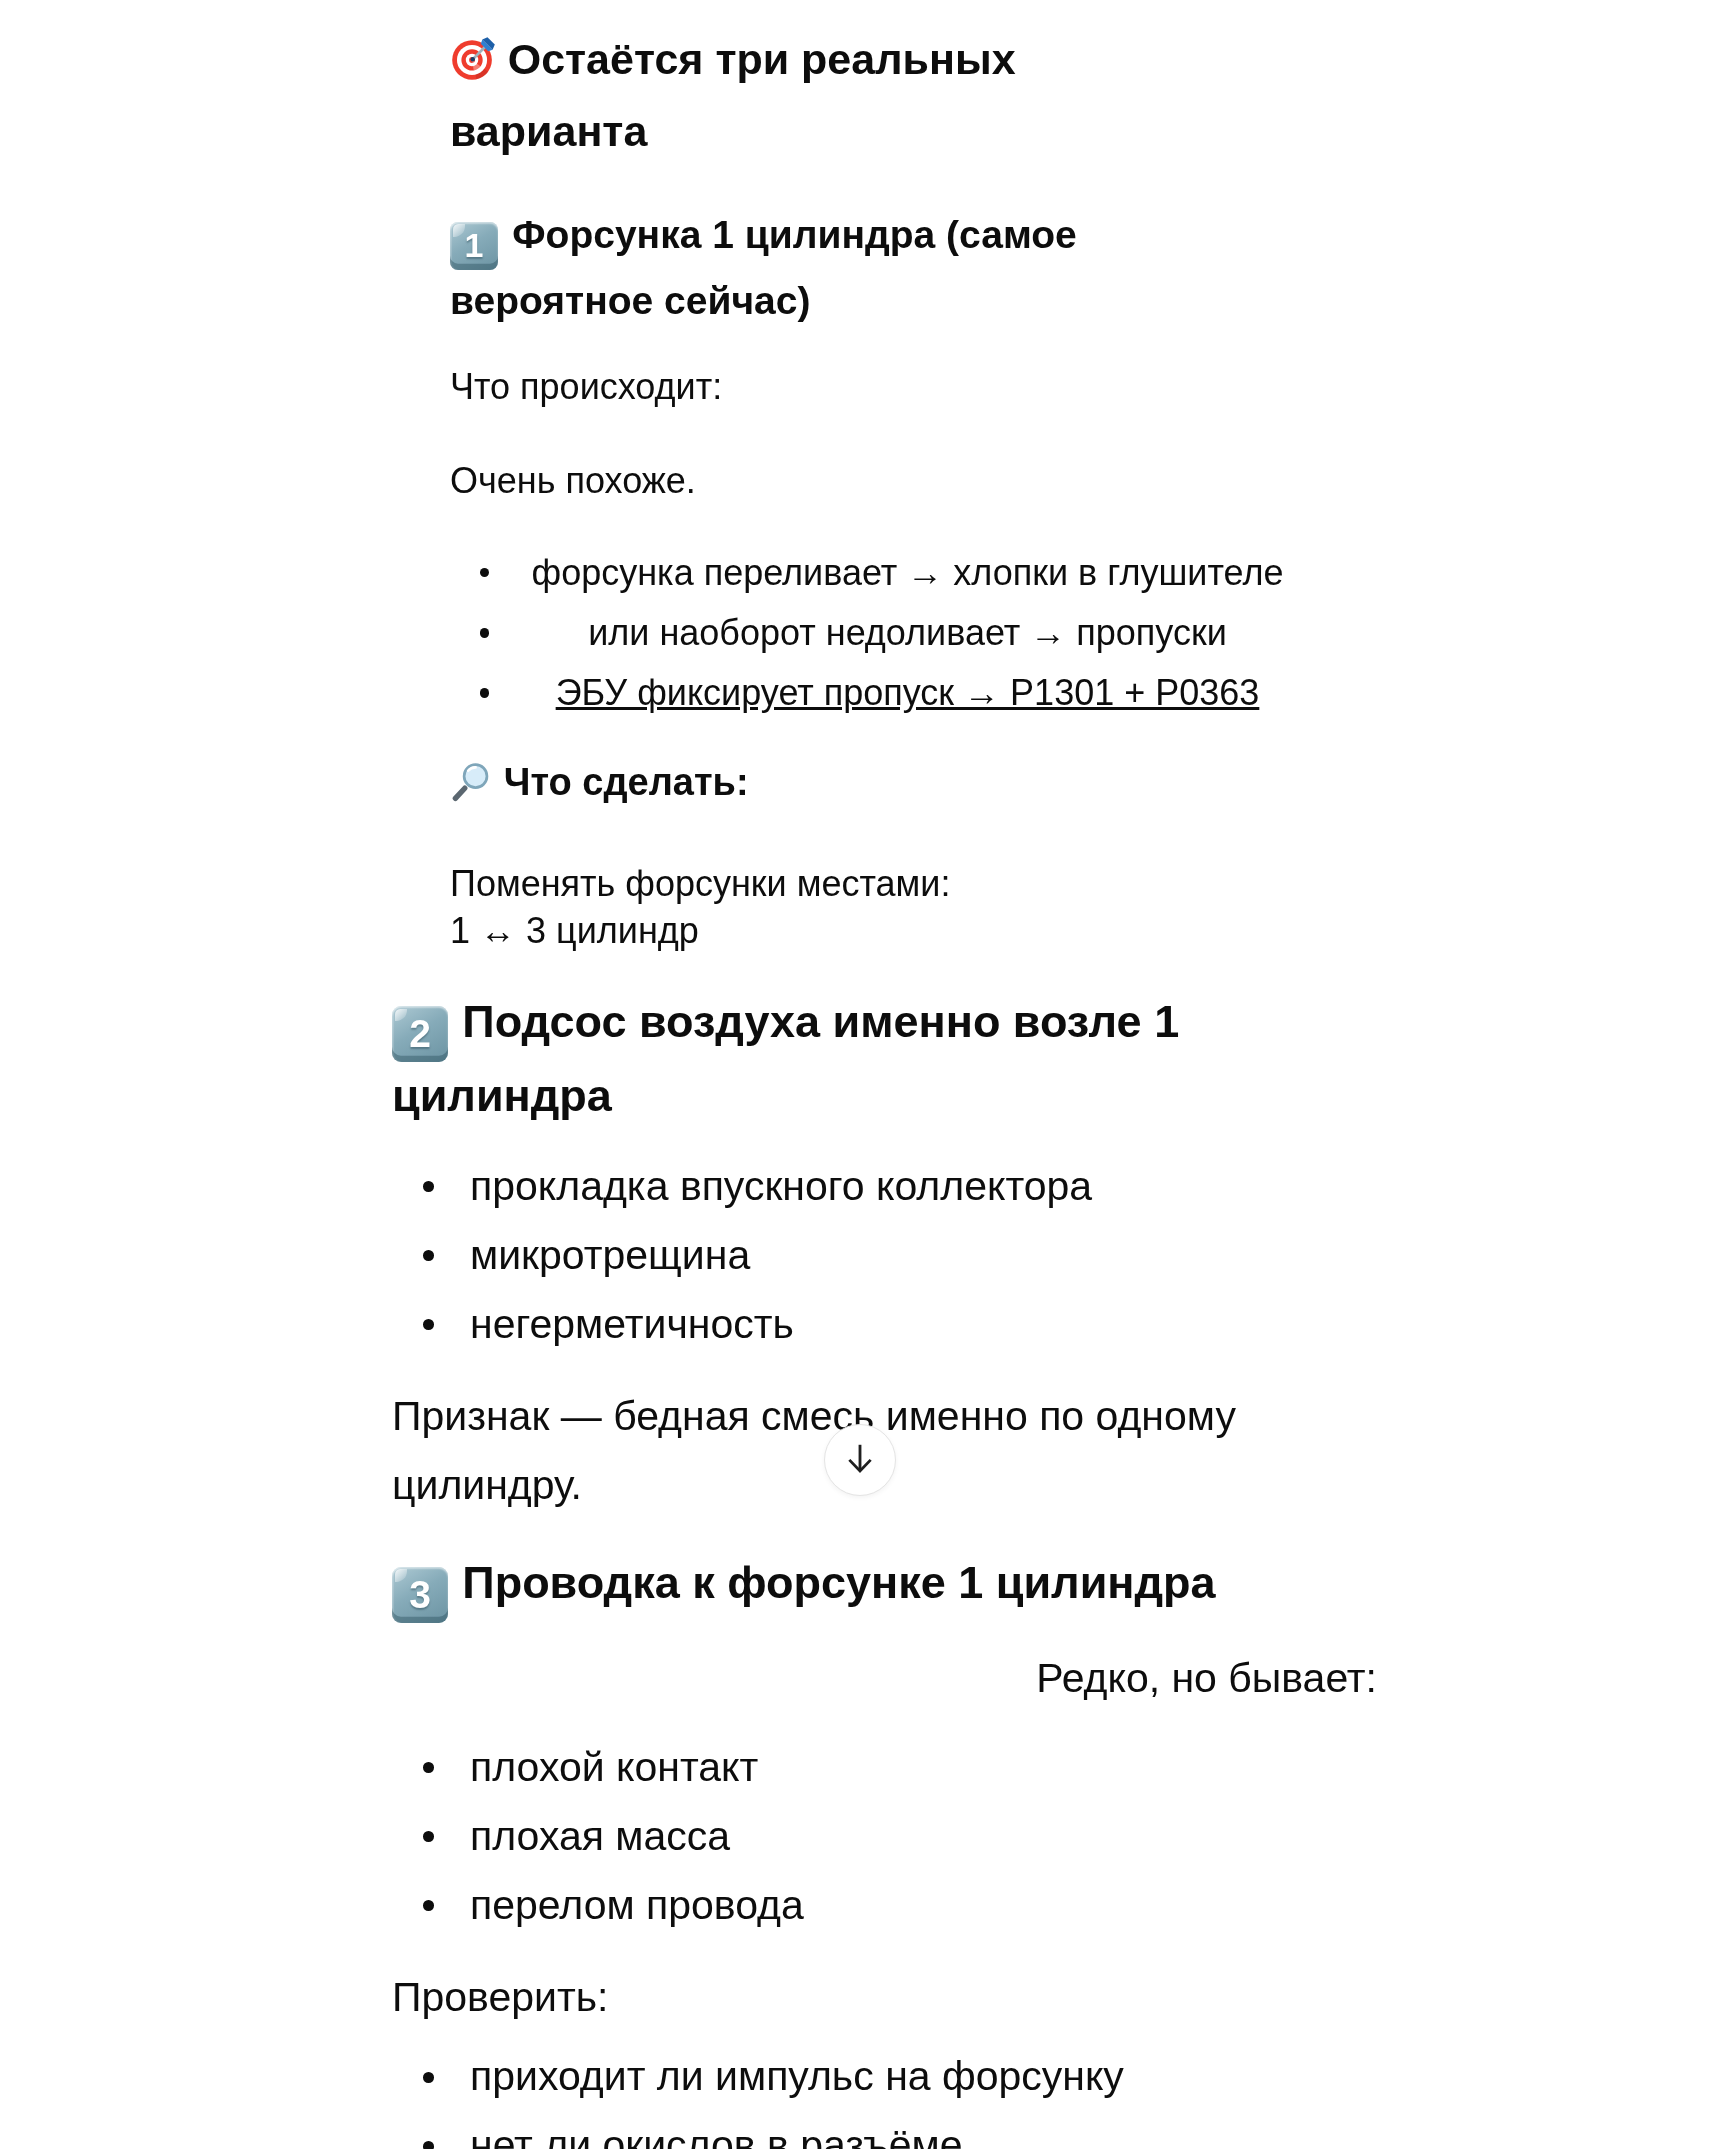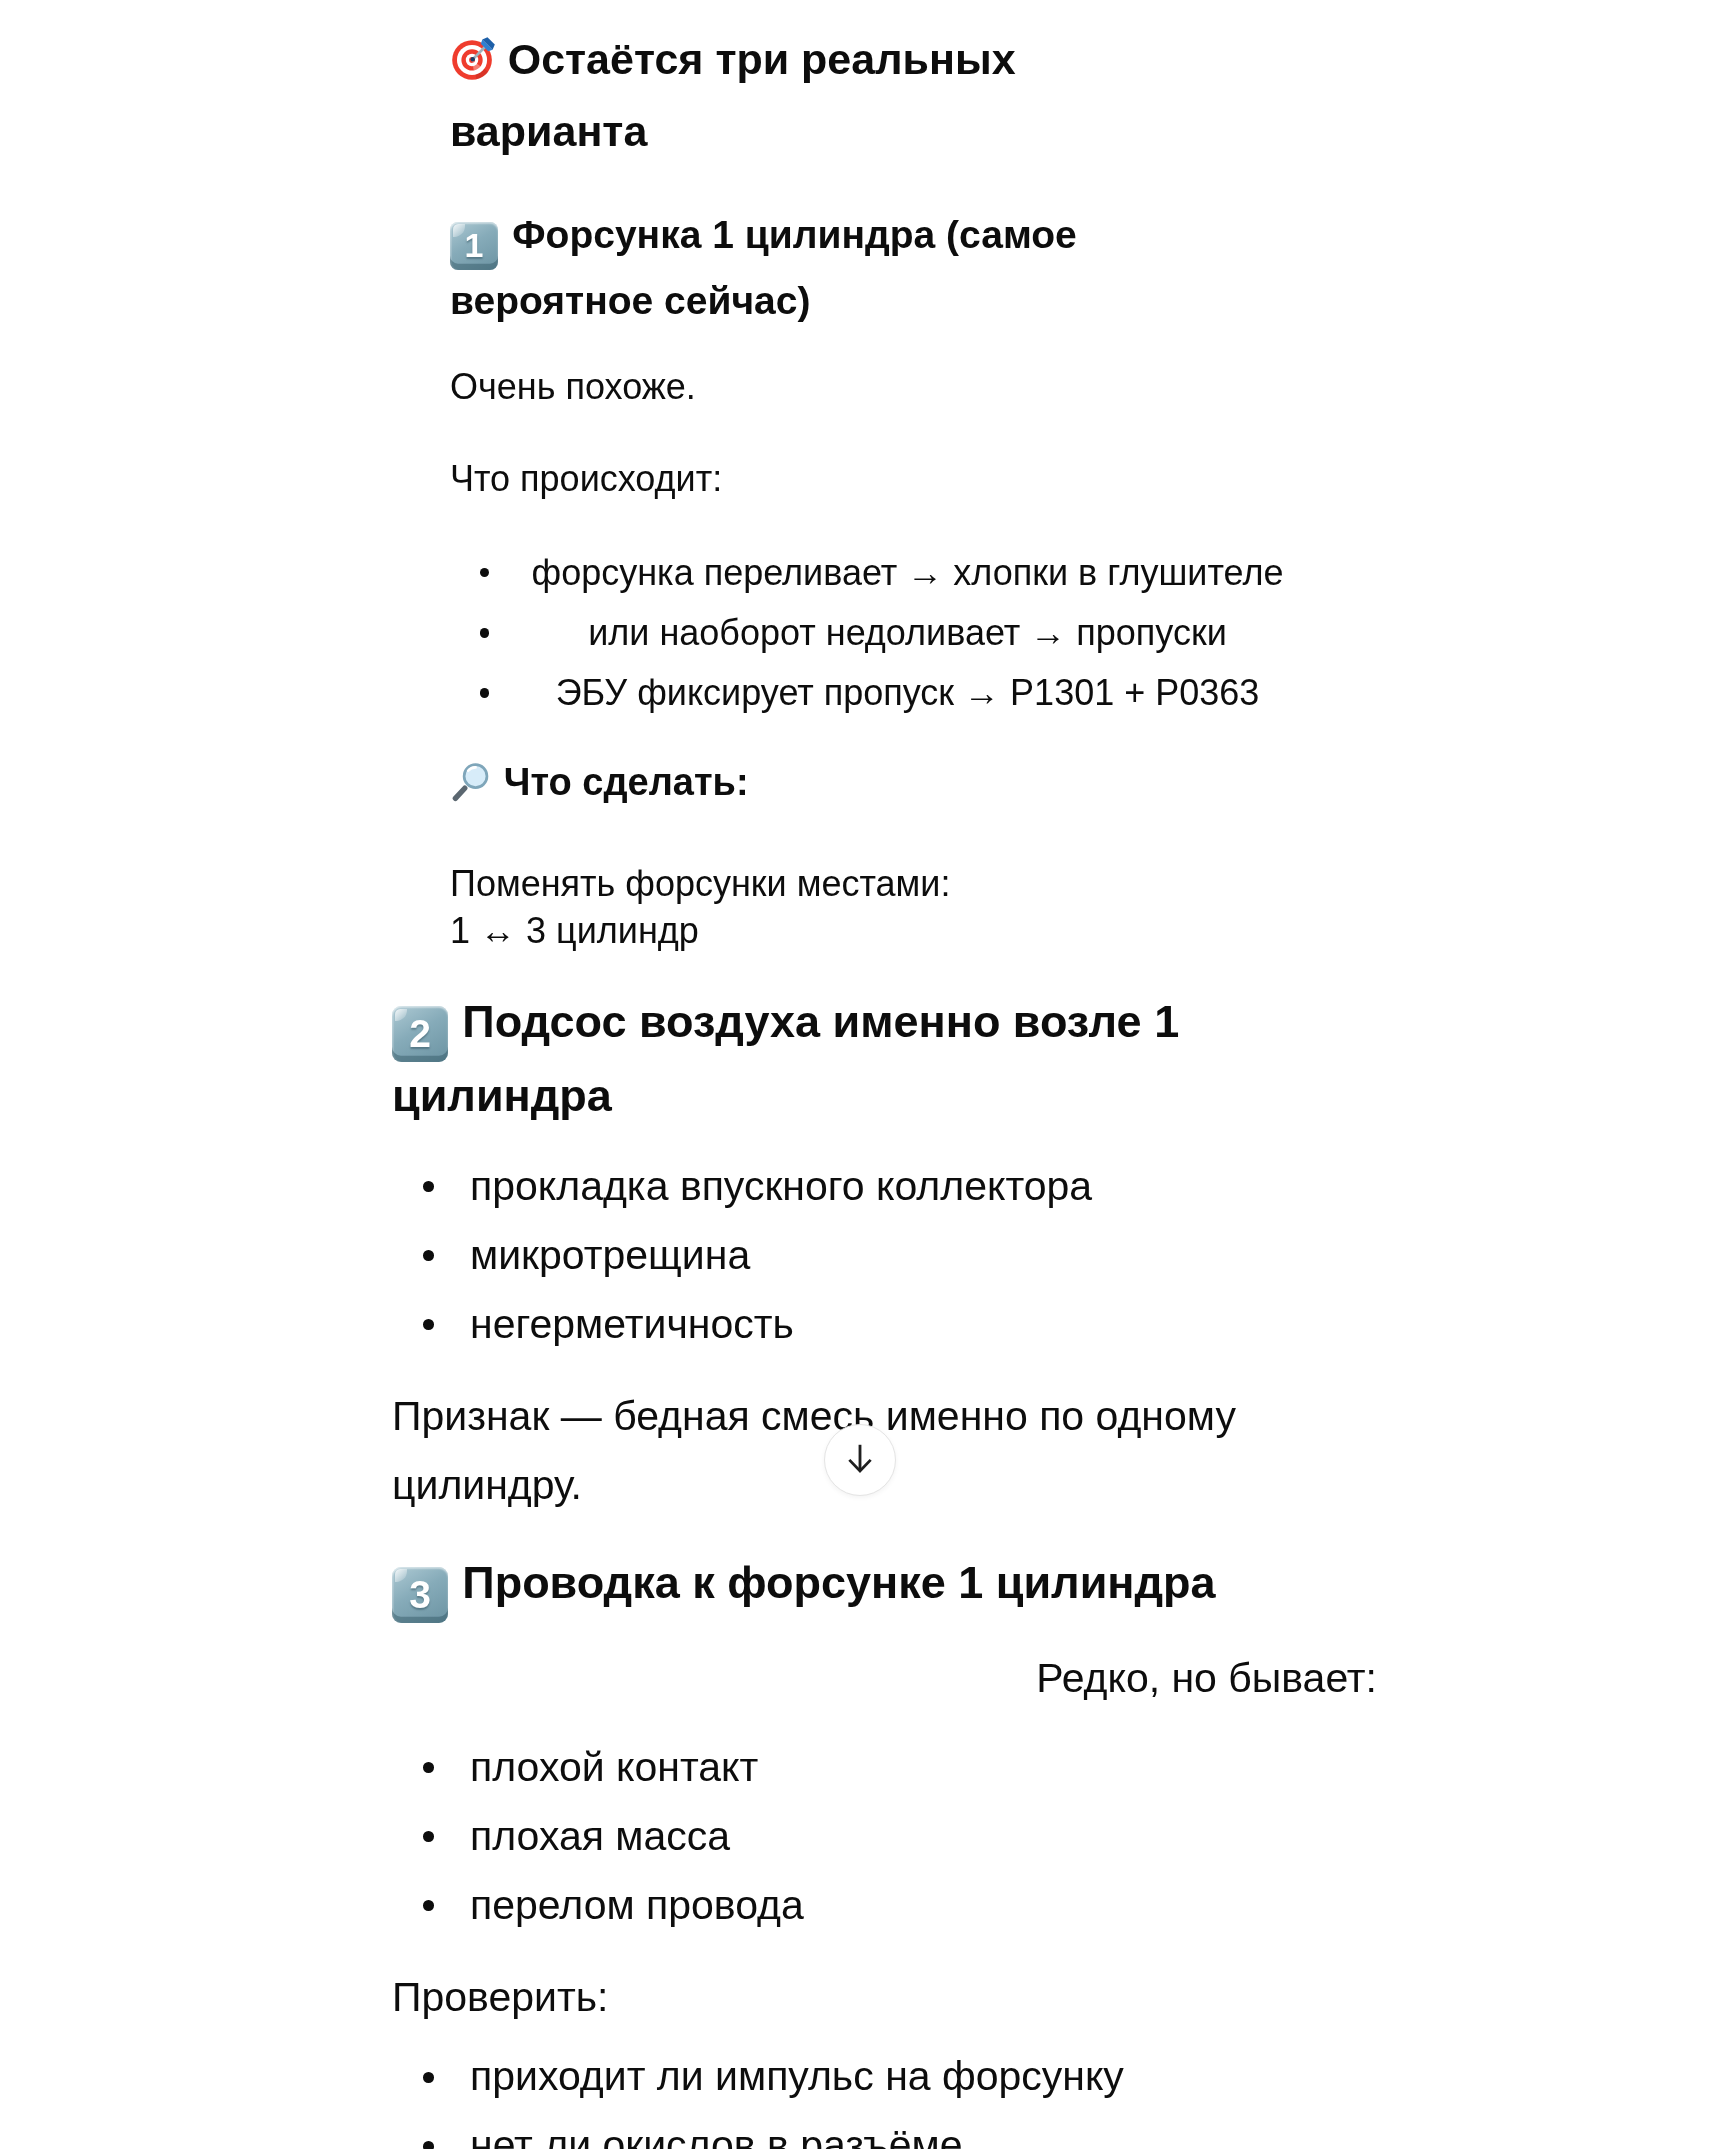--- a/index.html
+++ b/index.html
@@ -14,21 +14,21 @@
   .part-a{padding:27px 0 0 450px;width:842px;}
   .h1{font-size:43px;line-height:64px;font-weight:700;max-width:609px;margin:0 0 41px 0;}
   .h3{font-size:39px;line-height:61px;font-weight:700;max-width:699px;margin:0 0 32px 0;}
   .body-a{font-size:36px;line-height:47px;margin:0;}
   .p-note{margin:0 0 45px 0;}
   .p-label{margin:0 0 47px 0;}
   .list{list-style:none;margin:0;padding:0;}
   .list li{position:relative;white-space:nowrap;}
   .list-a{margin:0 0 41px 0;}
   .list-a li{font-size:36px;line-height:47px;padding-left:73px;margin-bottom:13.4px;text-align:center;}
-  .list-a li:last-child{margin-bottom:0;}
+  .list-a li:last-child{margin-bottom:0;text-decoration:underline;}
   .list-a li::before{content:"";position:absolute;left:29.6px;top:19px;width:9.9px;height:9.9px;border-radius:50%;background:#0d0d0d;}
   .h4{font-size:38px;line-height:50px;font-weight:700;margin:0 0 45px 0;}
   .two-line span{display:block;}
 
   
   .part-b{padding:34px 0 0 392px;width:985px;}
   .h2{font-size:45px;line-height:68px;font-weight:700;max-width:905px;margin:0 0 21.5px 0;}
   .body-b{font-size:41px;line-height:69px;margin:0;}
   .p-sign{max-width:913px;margin:23px 0 29px 0;}
   .p-intro{margin:0 0 19.7px 0;text-align:right;}
@@ -76,23 +76,23 @@
             <line x1="31" y1="33" x2="49" y2="15" stroke="#9fb3bd" stroke-width="3.5"></line>
             <path d="M44 6 L58 20 L52 22 L42 12 Z" fill="#2f80d0"></path>
             <path d="M44 6 L58 20 L61 13 L51 3 Z" fill="#1d5fa8"></path>
             <circle cx="31" cy="33" r="3" fill="#1b3e66"></circle>
           </svg></span><span>Остаётся три реальных варианта</span></h1>
 
     <h3 class="h3"><span class="keycap kc-a">
           <i>1</i>
         </span><span>Форсунка 1 цилиндра (самое вероятное сейчас)</span></h3>
 
+    <p class="body-a p-label">Что происходит:</p>
+
     <p class="body-a p-note">Очень похоже.</p>
-
-    <p class="body-a p-label">Что происходит:</p>
 
     <ul class="list list-a">
       <li>форсунка переливает → хлопки в глушителе</li>
       <li>или наоборот недоливает → пропуски</li>
       <li>ЭБУ фиксирует пропуск → P1301 + P0363</li>
     </ul>
 
     <h4 class="h4"><span class="emoji-svg"><svg width="43" height="43" viewBox="0 0 64 64">
             <line x1="22" y1="42" x2="8" y2="57" stroke="#5b6770" stroke-width="8" stroke-linecap="round"></line>
             <circle cx="38" cy="24" r="17" fill="#d7ecf9" stroke="#7fa6ba" stroke-width="4"></circle>

